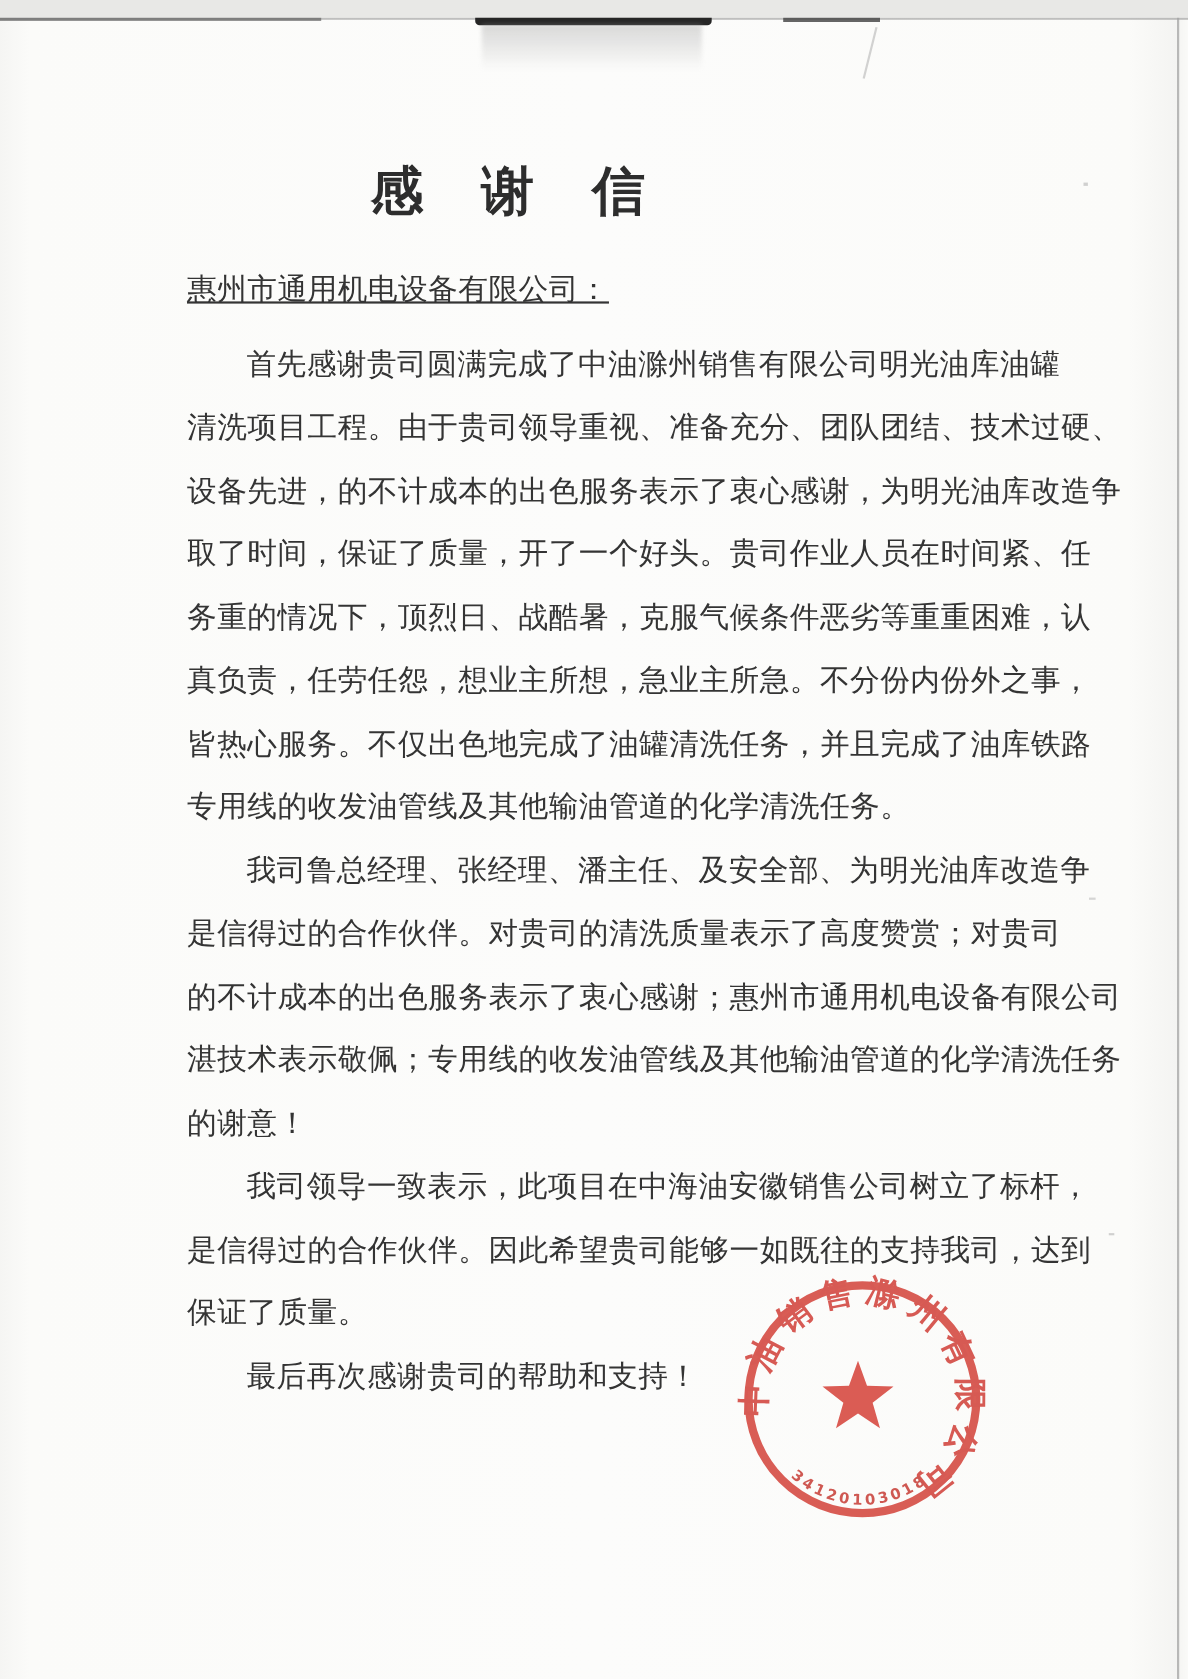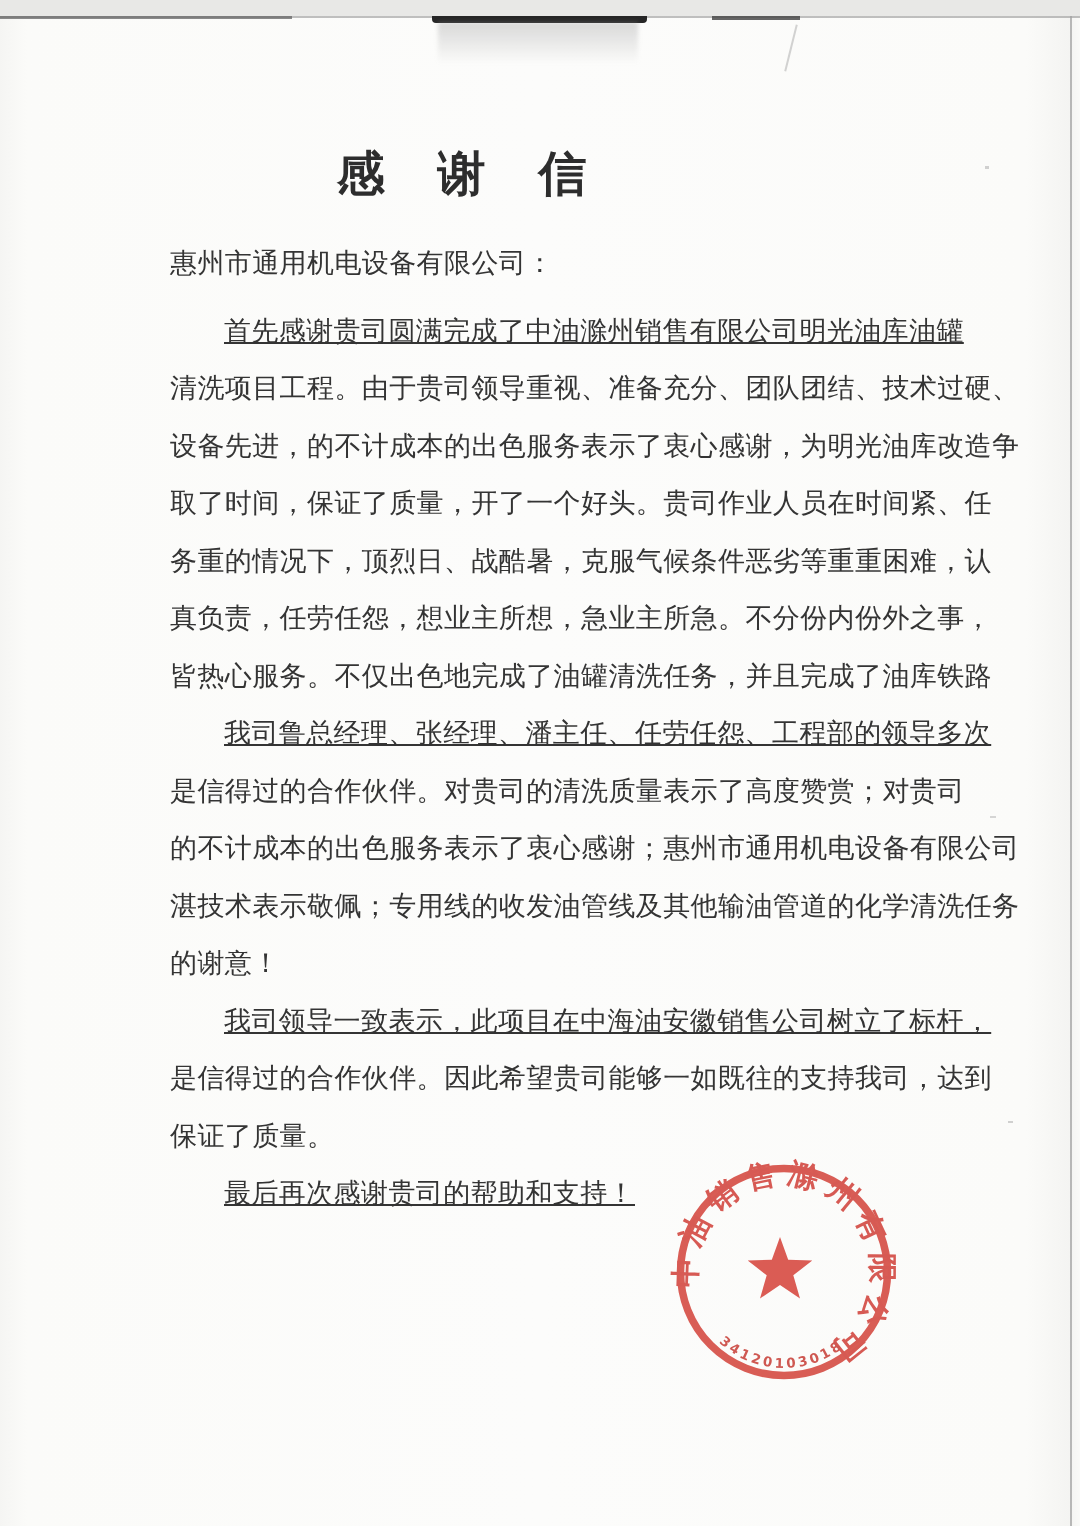--- a/index.html
+++ b/index.html
@@ -19,22 +19,22 @@
     font-size:48px;font-weight:700;color:#2d2d2d;
     letter-spacing:1.1em;
     transform:translateX(-52px);
     white-space:nowrap;
   }
   .letter-body{
     position:absolute;left:170px;top:219px;width:786px;
     font-size:27px;line-height:57.5px;
   }
   .line{height:57.5px;white-space:nowrap;letter-spacing:0.4px;}
-  .salutation{margin-bottom:10px;}
-  .indent{padding-left:54px;text-decoration:underline;}
+  .salutation{margin-bottom:10px;text-decoration:underline;}
+  .indent{padding-left:54px;}
   .date-line{
     position:absolute;left:634px;top:1291px;
     font-size:27px;color:#3c3c3c;letter-spacing:0.5px;white-space:nowrap;
   }
   
   .stamp{
     position:absolute;left:659px;top:1131px;width:250px;height:250px;
     mix-blend-mode:multiply;opacity:.88;
   }
   
@@ -75,22 +75,23 @@
   <div class="letter-body">
     <div class="line salutation">惠州市通用机电设备有限公司：</div>
 
     <div class="line indent">首先感谢贵司圆满完成了中油滁州销售有限公司明光油库油罐</div>
     <div class="line">清洗项目工程。由于贵司领导重视、准备充分、团队团结、技术过硬、</div>
     <div class="line">设备先进，的不计成本的出色服务表示了衷心感谢，为明光油库改造争</div>
     <div class="line">取了时间，保证了质量，开了一个好头。贵司作业人员在时间紧、任</div>
     <div class="line">务重的情况下，顶烈日、战酷暑，克服气候条件恶劣等重重困难，认</div>
     <div class="line">真负责，任劳任怨，想业主所想，急业主所急。不分份内份外之事，</div>
     <div class="line">皆热心服务。不仅出色地完成了油罐清洗任务，并且完成了油库铁路</div>
+    <div class="line">专用线的收发油管线及其他输油管道的化学清洗任务。</div>
 
-    <div class="line indent">我司鲁总经理、张经理、潘主任、任劳任怨、工程部的领导多次</div>
+    <div class="line indent">我司鲁总经理、张经理、潘主任、及安全部、为明光油库改造争</div>
     <div class="line">是信得过的合作伙伴。对贵司的清洗质量表示了高度赞赏；对贵司</div>
     <div class="line">的不计成本的出色服务表示了衷心感谢；惠州市通用机电设备有限公司</div>
     <div class="line">湛技术表示敬佩；专用线的收发油管线及其他输油管道的化学清洗任务</div>
     <div class="line">的谢意！</div>
 
     <div class="line indent">我司领导一致表示，此项目在中海油安徽销售公司树立了标杆，</div>
     <div class="line">是信得过的合作伙伴。因此希望贵司能够一如既往的支持我司，达到</div>
     <div class="line">保证了质量。</div>
 
     <div class="line indent">最后再次感谢贵司的帮助和支持！</div>

